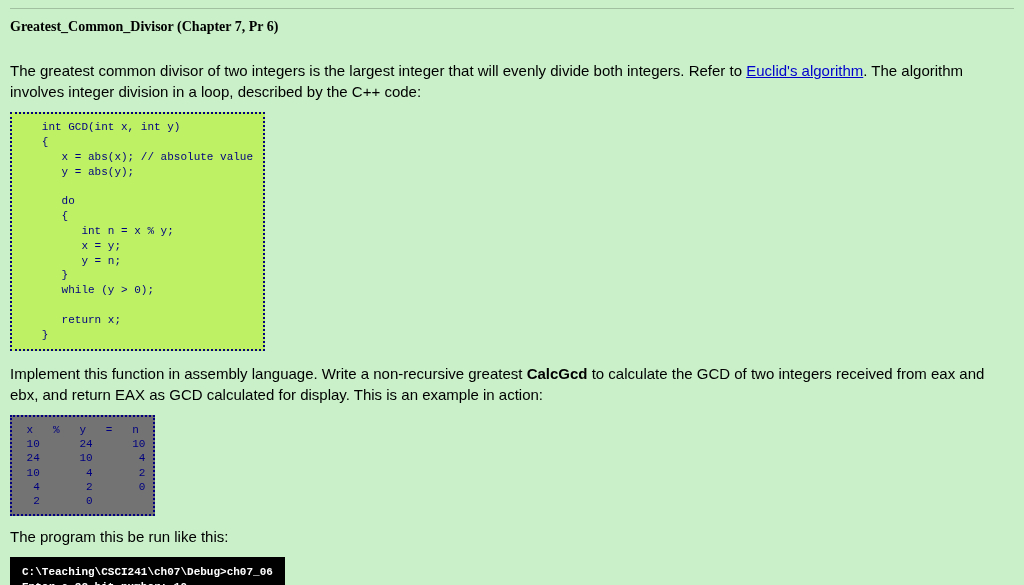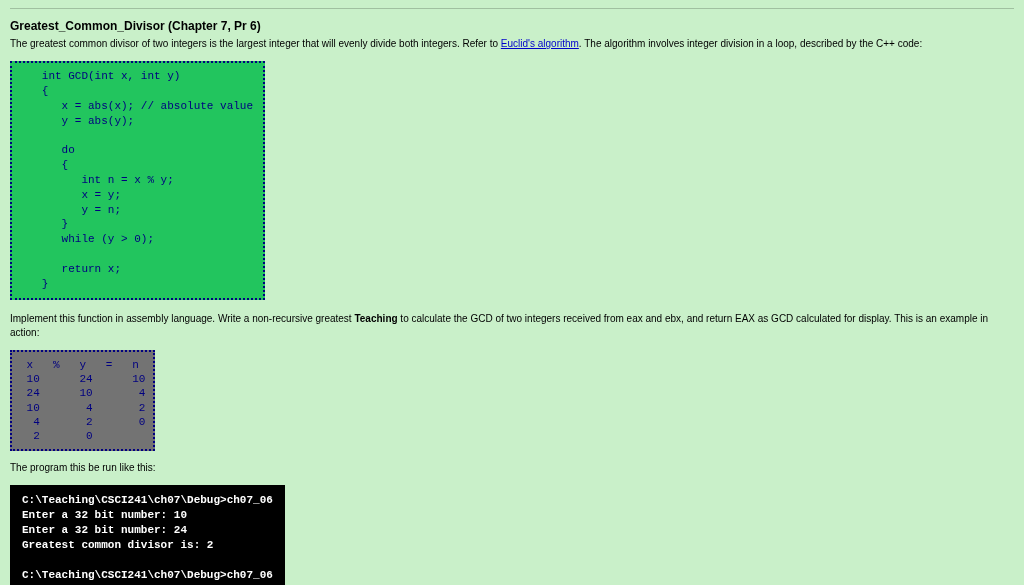--- a/index.html
+++ b/index.html
@@ -5,34 +5,35 @@
     body {
       background-color: #c9f0c9;
       font-family: Verdana, Arial, sans-serif;
       font-size: 11px;
       margin: 0;
       padding: 8px 10px;
       color: #000;
     }
     .title {
       font-weight: bold;
-      font-size: 12px;
-      margin-bottom: 4px;
+      font-size: 14px;
+      margin-bottom: 25px;
+      font-family: Liberation Serif, serif;
     }
     .paragraph {
-      font-size: 10px;
+      font-size: 15px;
       margin-bottom: 10px;
       line-height: 1.4;
     }
     a {
       color: #0000cc;
       text-decoration: underline;
     }
     .code-block {
-      background-color: #22c55e;
+      background-color: #bef264;
       border: 2px dotted #000080;
       font-family: "Courier New", monospace;
       font-size: 11px;
       color: #000080;
       white-space: pre;
       padding: 6px 10px;
       display: inline-block;
       margin-bottom: 12px;
       line-height: 1.35;
     }
@@ -92,21 +93,21 @@
          int n = x % y;
          x = y;
          y = n;
       }
       while (y &gt; 0);
 
       return x;
    }</div>
 
 <div class="paragraph">
-  <span>Implement this function in assembly language. Write a non-recursive greatest </span><span class="bold">Teaching</span><span> to calculate the GCD of two integers received from eax and ebx, and return EAX as GCD calculated for display. This is an example in action:</span>
+  <span>Implement this function in assembly language. Write a non-recursive greatest </span><span class="bold">CalcGcd</span><span> to calculate the GCD of two integers received from eax and ebx, and return EAX as GCD calculated for display. This is an example in action:</span>
 </div>
 
 <div class="table-block"> x   %   y   =   n
  10      24      10
  24      10       4
  10       4       2
   4       2       0
   2       0</div>
 
 <div class="paragraph">The program this be run like this:</div>

